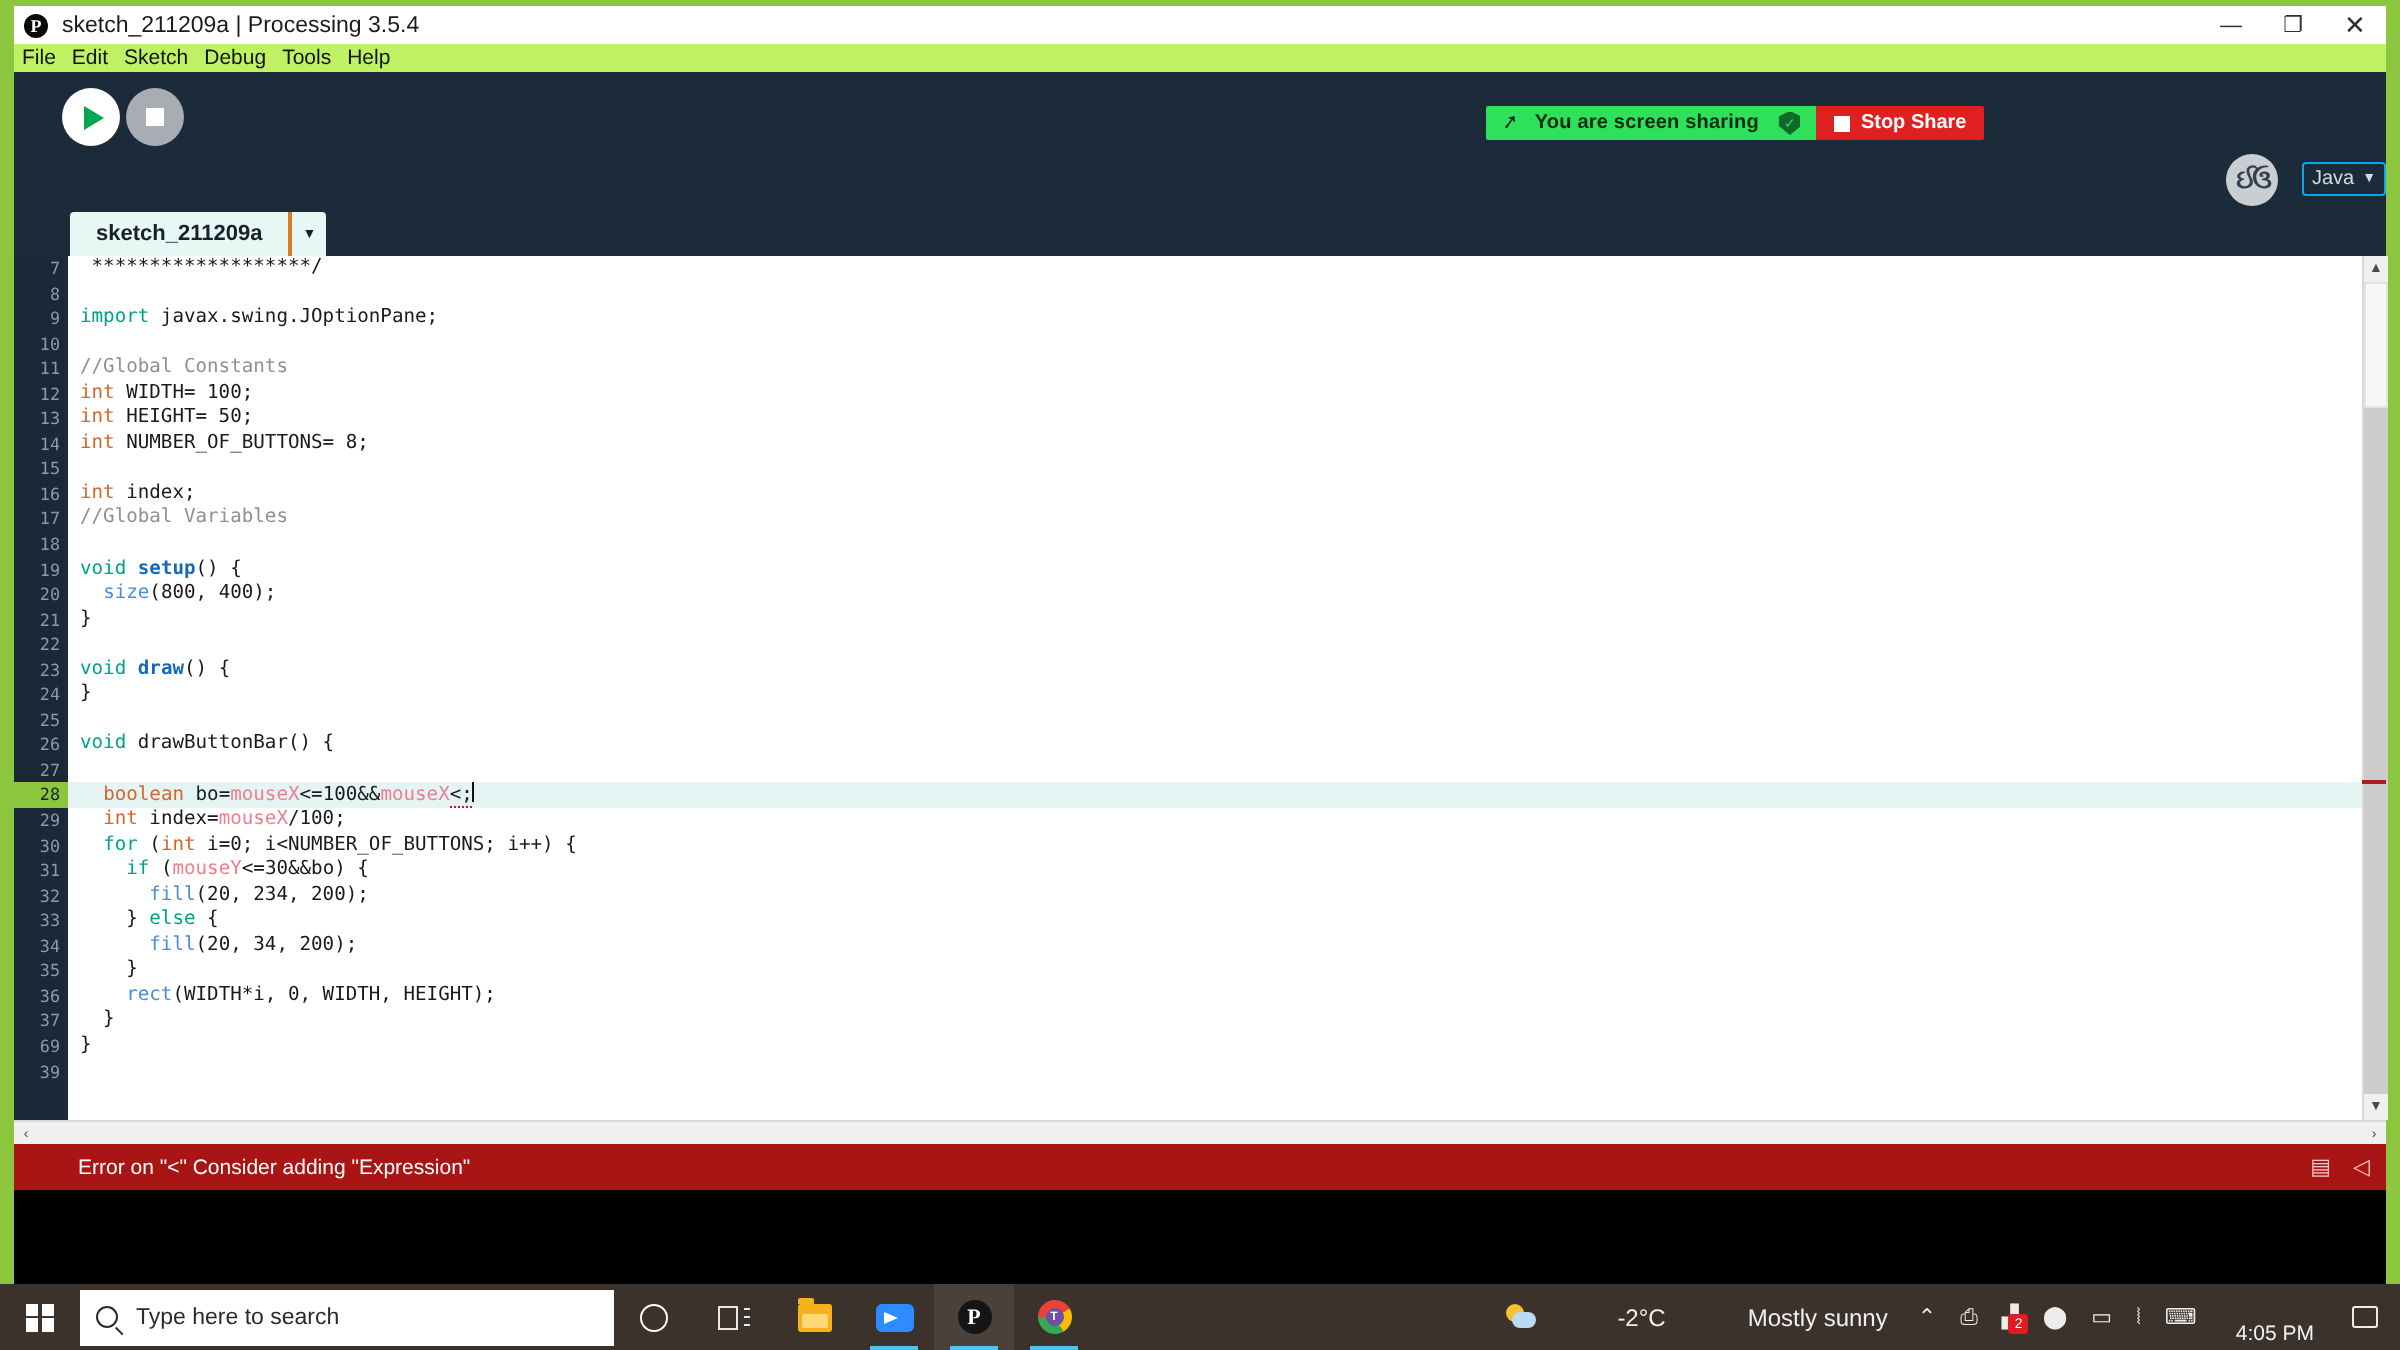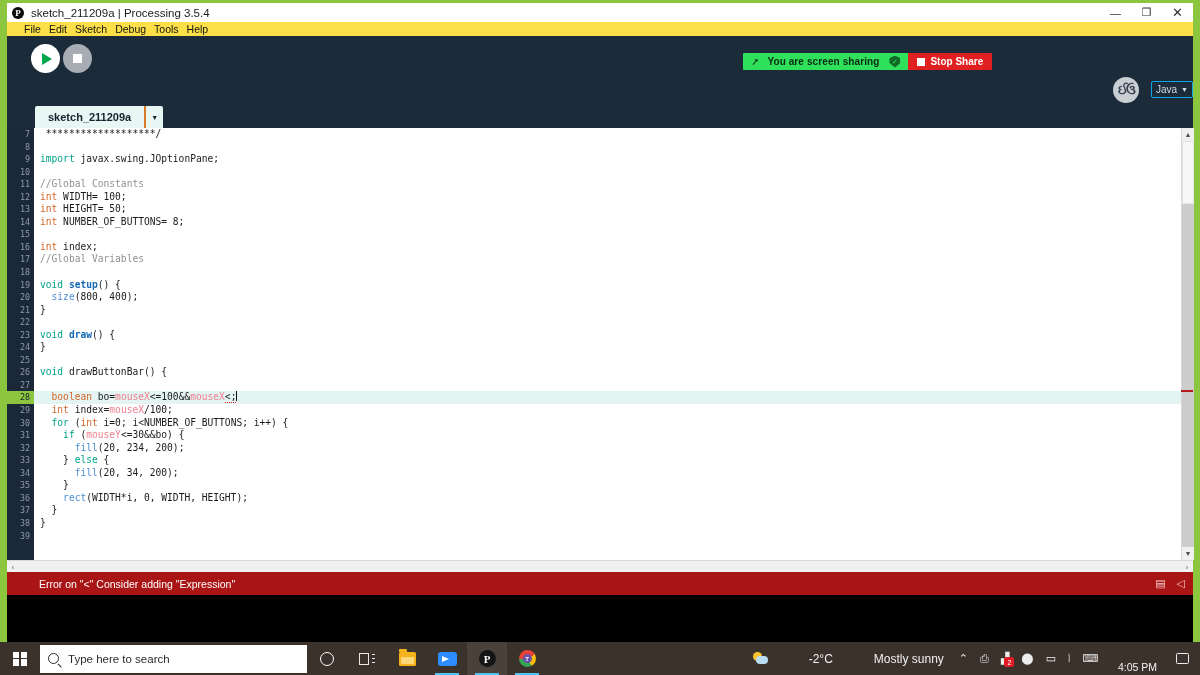--- a/index.html
+++ b/index.html
@@ -37,21 +37,21 @@
   #win-ctl { margin-left:auto; display:flex; height:19px; }
   #win-ctl .wbtn {
     width:31px; height:19px; display:flex; align-items:center; justify-content:center;
     font-size:11px; color:#303030;
   }
   #win-ctl .wbtn.close { font-size:13px; }
 
   
   #menu-bar {
     position:absolute; left:7px; top:22px; width:1186px; height:14px;
-    background:#fde047; display:flex; align-items:center; padding-left:13px;
+    background:#bef264; display:flex; align-items:center; padding-left:0;
   }
   #menu-bar .mi {
     font-size:10.5px; color:#131313; padding:0 4px; white-space:nowrap;
   }
 
   
   #pde {
     position:absolute; left:7px; top:36px; width:1186px; height:603px;
     background:#1c2b3a;
   }
@@ -433,21 +433,21 @@
           <div class="gut-line active">28</div>
           <div class="gut-line">29</div>
           <div class="gut-line">30</div>
           <div class="gut-line">31</div>
           <div class="gut-line">32</div>
           <div class="gut-line">33</div>
           <div class="gut-line">34</div>
           <div class="gut-line">35</div>
           <div class="gut-line">36</div>
           <div class="gut-line">37</div>
-          <div class="gut-line">38</div>
+          <div class="gut-line">69</div>
           <div class="gut-line">39</div>
         </div>
       <div id="code-area">
           <div class="code-line"><span class="plain"> ****************</span><span class="plain">***/</span></div>
           <div class="code-line">&nbsp;</div>
           <div class="code-line"><span class="imp">import</span><span class="plain"> javax.swing.JOptionPane;</span></div>
           <div class="code-line">&nbsp;</div>
           <div class="code-line"><span class="cmt">//Global Constants</span></div>
           <div class="code-line"><span class="kw2">int</span><span class="plain"> WIDTH= 100;</span></div>
           <div class="code-line"><span class="kw2">int</span><span class="plain"> HEIGHT= 50;</span></div>

